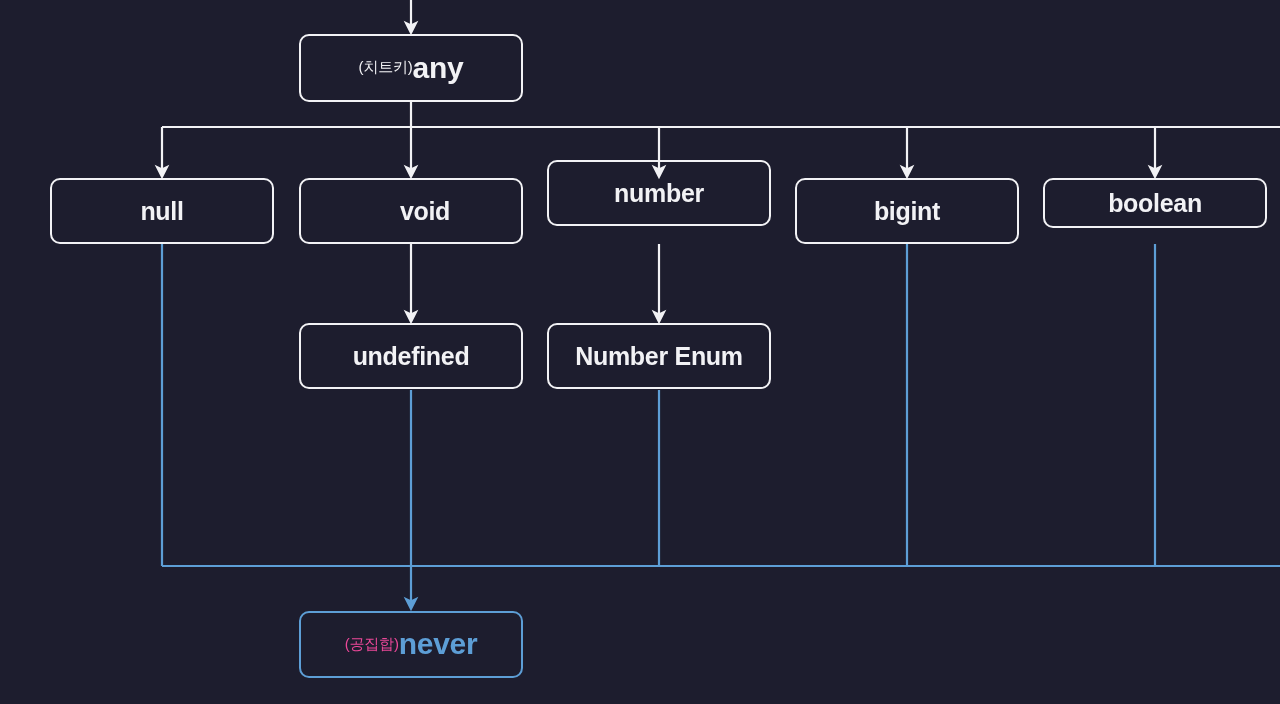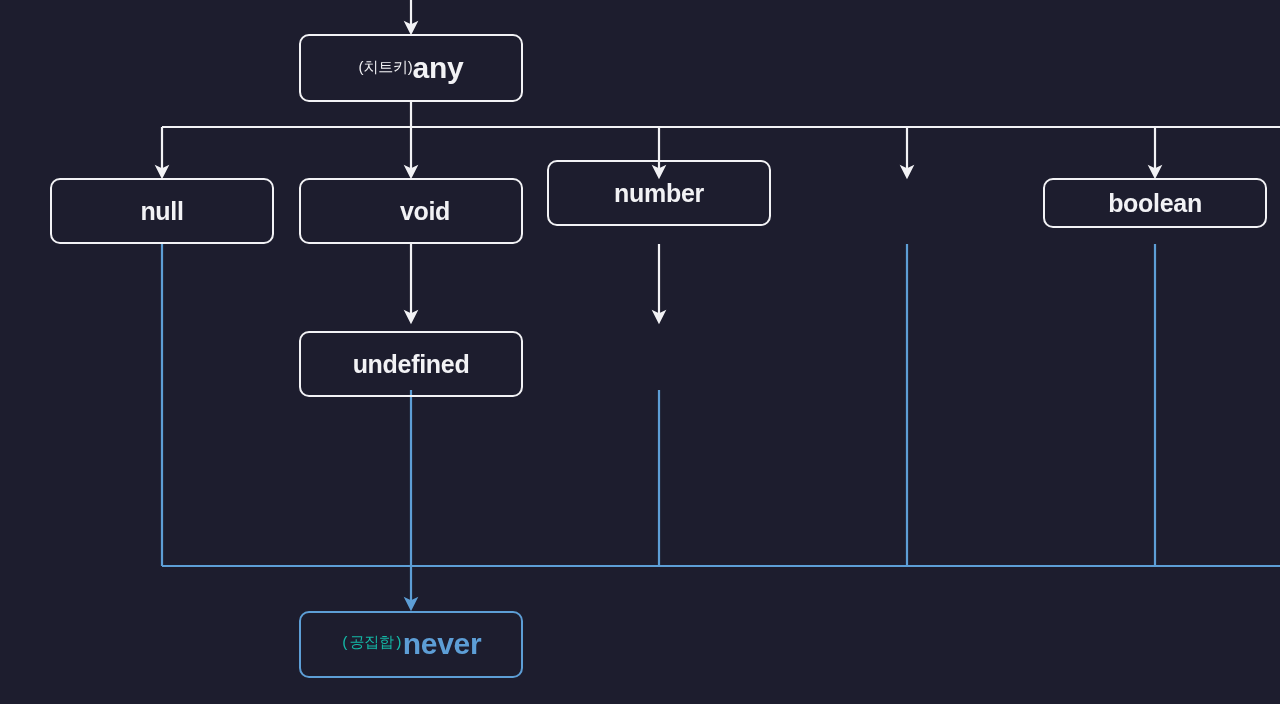--- a/index.html
+++ b/index.html
@@ -45,21 +45,21 @@
     font-size:30px;
     font-weight:bold;
     line-height:1.15;
     letter-spacing:-0.3px;
   }
   .node.simple .main { font-size:25px; }
   .node.accent {
     border-color:#5d9ed6;
     color:#5d9ed6;
   }
-  .node.accent .sub { color:#14b8a6;font-family:Liberation Mono, monospace; }
+  .node.accent .sub { color:#ec4899; }
   .node.clipped { border-right-width:2.5px; }
 </style>
 </head>
 <body>
 
 <div id="diagram">
 
   <svg id="edges" viewBox="0 0 1280 704" width="1280" height="704" xmlns="http://www.w3.org/2000/svg">
     <defs>
       <marker id="arrow-w" viewBox="0 0 12 12" refX="6" refY="6" markerWidth="8" markerHeight="8" orient="auto-start-reverse">
@@ -113,28 +113,34 @@
   </div>
 
   <div class="node simple" style="left:299px; top:178px; width:224px; height:66px;padding-left:28px;">
     <span class="main">void</span>
   </div>
 
   <div class="node simple" style="left:547px; top:160px; width:224px; height:66px;">
     <span class="main">number</span>
   </div>
 
+  <div class="node simple" style="left:795px; top:178px; width:224px; height:66px;">
+    <span class="main">bigint</span>
+  </div>
 
   <div class="node simple clipped" style="left:1043px; top:178px; width:224px; height:50px;">
     <span class="main">boolean</span>
   </div>
 
-  <div class="node simple" style="left:299px; top:323px; width:224px; height:66px;margin-top:8px;">
+  <div class="node simple" style="left:299px; top:323px; width:224px; height:66px;">
     <span class="main">undefined</span>
   </div>
 
+  <div class="node simple" style="left:547px; top:323px; width:224px; height:66px;">
+    <span class="main">Number Enum</span>
+  </div>
 
   <div class="node accent" style="left:299px; top:611px; width:224px; height:67px;">
     <span class="sub">(공집합)</span>
     <span class="main">never</span>
   </div>
 
 </div>
 
 </body></html>

